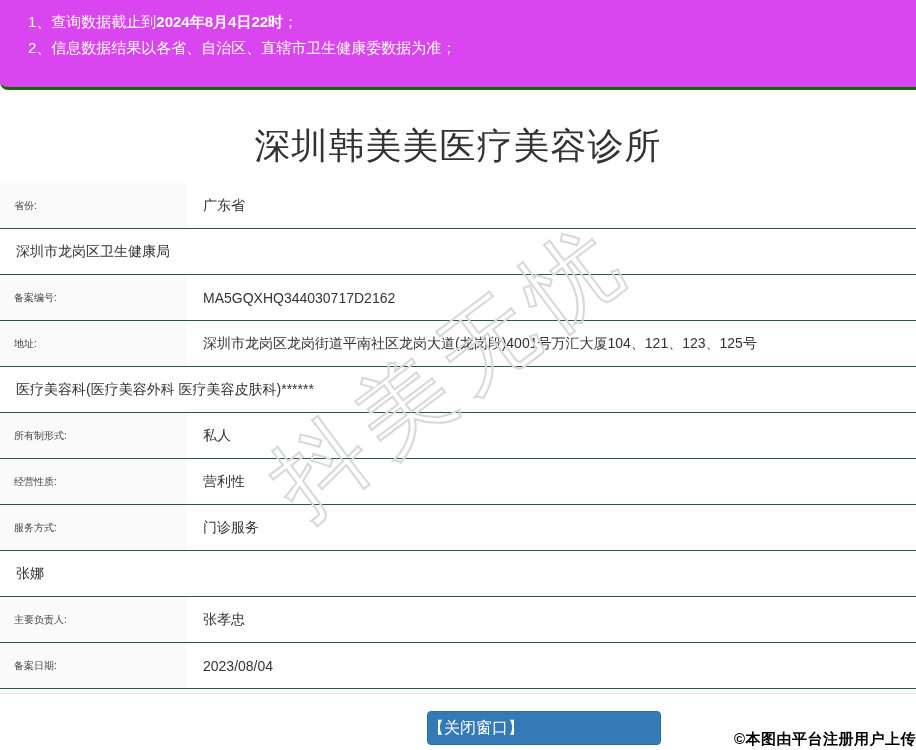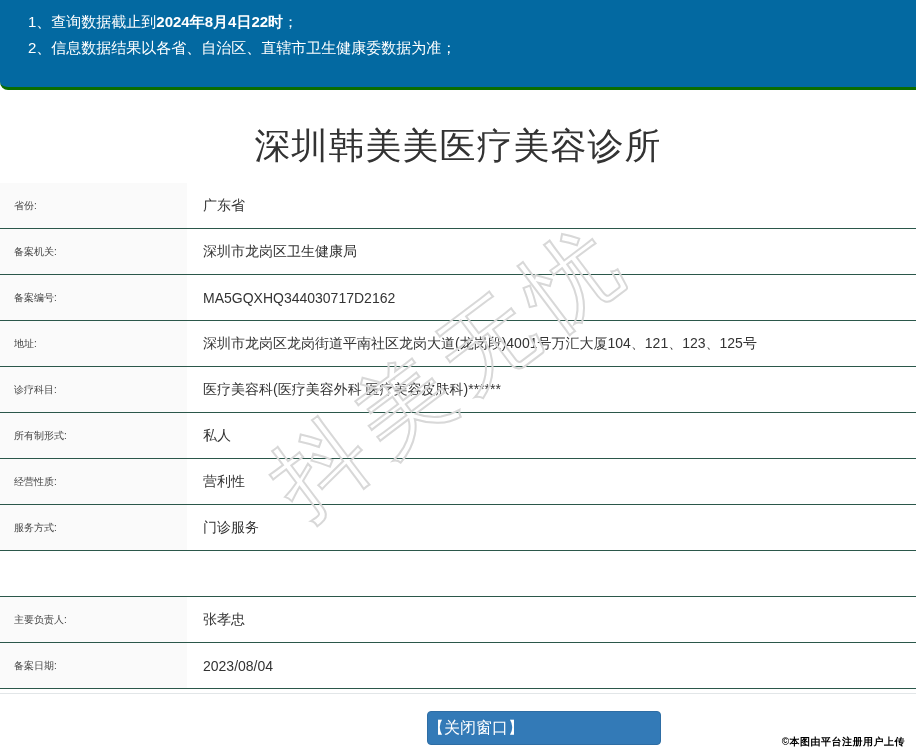--- a/index.html
+++ b/index.html
@@ -8,21 +8,21 @@
     font-family:"Liberation Sans","DejaVu Sans",sans-serif;
     background:#ffffff;
     position:relative;
     overflow:hidden;
     color:#333;
   }
 
   
   .banner {
     width:916px; height:90px;
-    background:#0369a1;
+    background:#d946ef;
     border-bottom:3px solid #0b6d00;
     border-radius:0 0 0 8px;
     padding:9px 20px 0 28px;
     color:#fff;
     font-size:15px;
   }
   .banner .line { line-height:26px; white-space:nowrap; }
   .banner .b { font-weight:700; }
 
   
@@ -86,22 +86,22 @@
   .watermark-svg {
     position:absolute; left:0; top:0;
     width:916px; height:750px;
     z-index:4;
     pointer-events:none;
   }
 
   
   .stamp {
     position:absolute;
-    right:11px; bottom:1px;
-    font-size:10px;
+    right:0; bottom:1px;
+    font-size:15px;
     font-weight:700;
     color:#000;
     letter-spacing:0.5px;
     z-index:6;
     white-space:nowrap;
     margin-top:34px;
   }
 </style>
 </head>
 <body>
@@ -112,48 +112,47 @@
 </div>
 
 <h1 class="page-title">深圳韩美美医疗美容诊所</h1>
 
 <div class="info-table">
   <div class="row">
     <div class="cell-label">省份:</div>
     <div class="cell-value">广东省</div>
   </div>
   <div class="row">
-    <div class="cell-label">备案机关:</div>
     <div class="cell-value">深圳市龙岗区卫生健康局</div>
   </div>
   <div class="row">
     <div class="cell-label">备案编号:</div>
     <div class="cell-value">MA5GQXHQ344030717D2162</div>
   </div>
   <div class="row">
     <div class="cell-label">地址:</div>
     <div class="cell-value">深圳市龙岗区龙岗街道平南社区龙岗大道(龙岗段)4001号万汇大厦104、121、123、125号</div>
   </div>
   <div class="row">
-    <div class="cell-label">诊疗科目:</div>
     <div class="cell-value">医疗美容科(医疗美容外科 医疗美容皮肤科)******</div>
   </div>
   <div class="row">
     <div class="cell-label">所有制形式:</div>
     <div class="cell-value">私人</div>
   </div>
   <div class="row">
     <div class="cell-label">经营性质:</div>
     <div class="cell-value">营利性</div>
   </div>
   <div class="row">
     <div class="cell-label">服务方式:</div>
     <div class="cell-value">门诊服务</div>
   </div>
   <div class="row">
+    <div class="cell-value">张娜</div>
   </div>
   <div class="row">
     <div class="cell-label">主要负责人:</div>
     <div class="cell-value">张孝忠</div>
   </div>
   <div class="row">
     <div class="cell-label">备案日期:</div>
     <div class="cell-value">2023/08/04</div>
   </div>
 </div>

